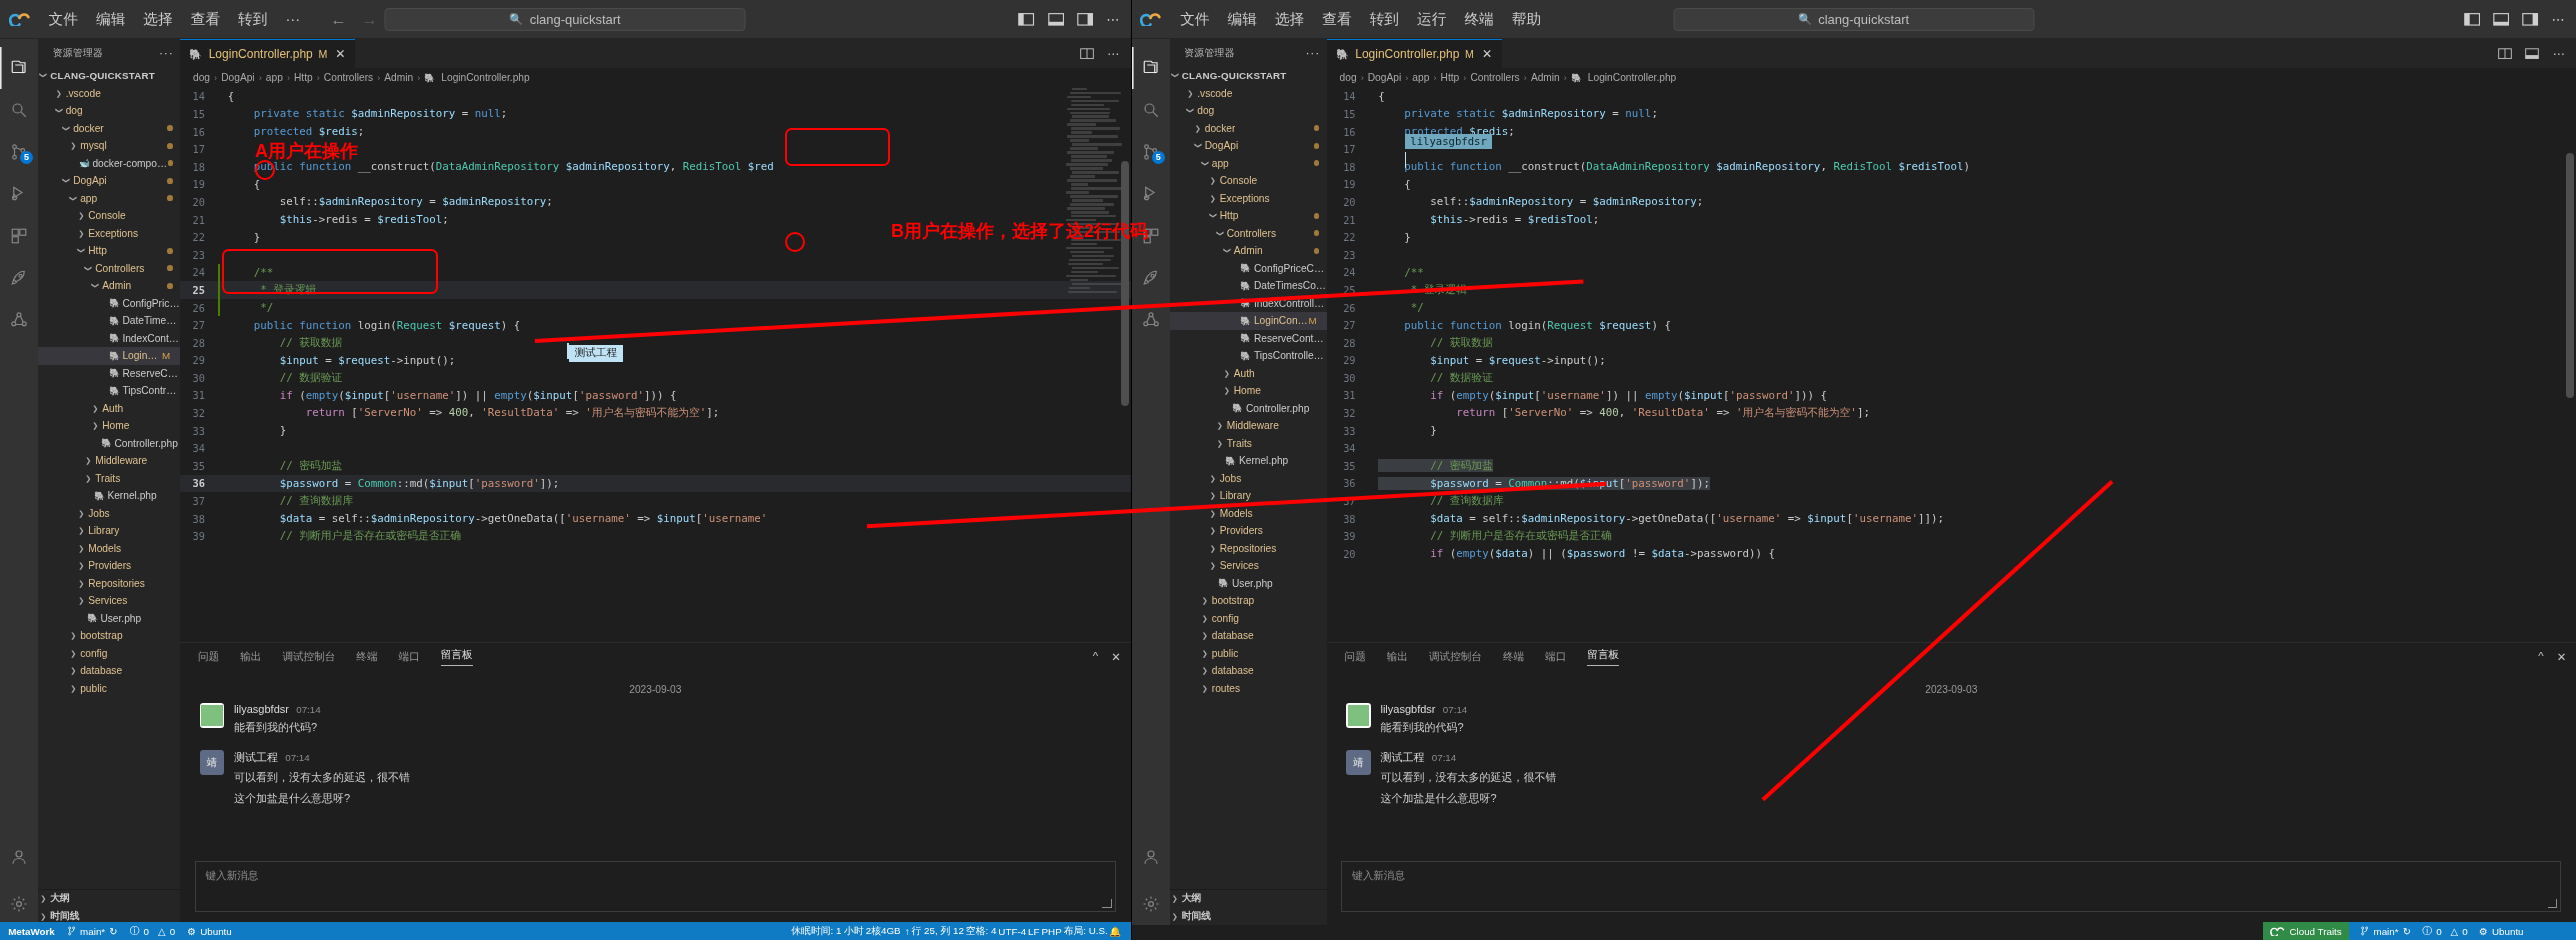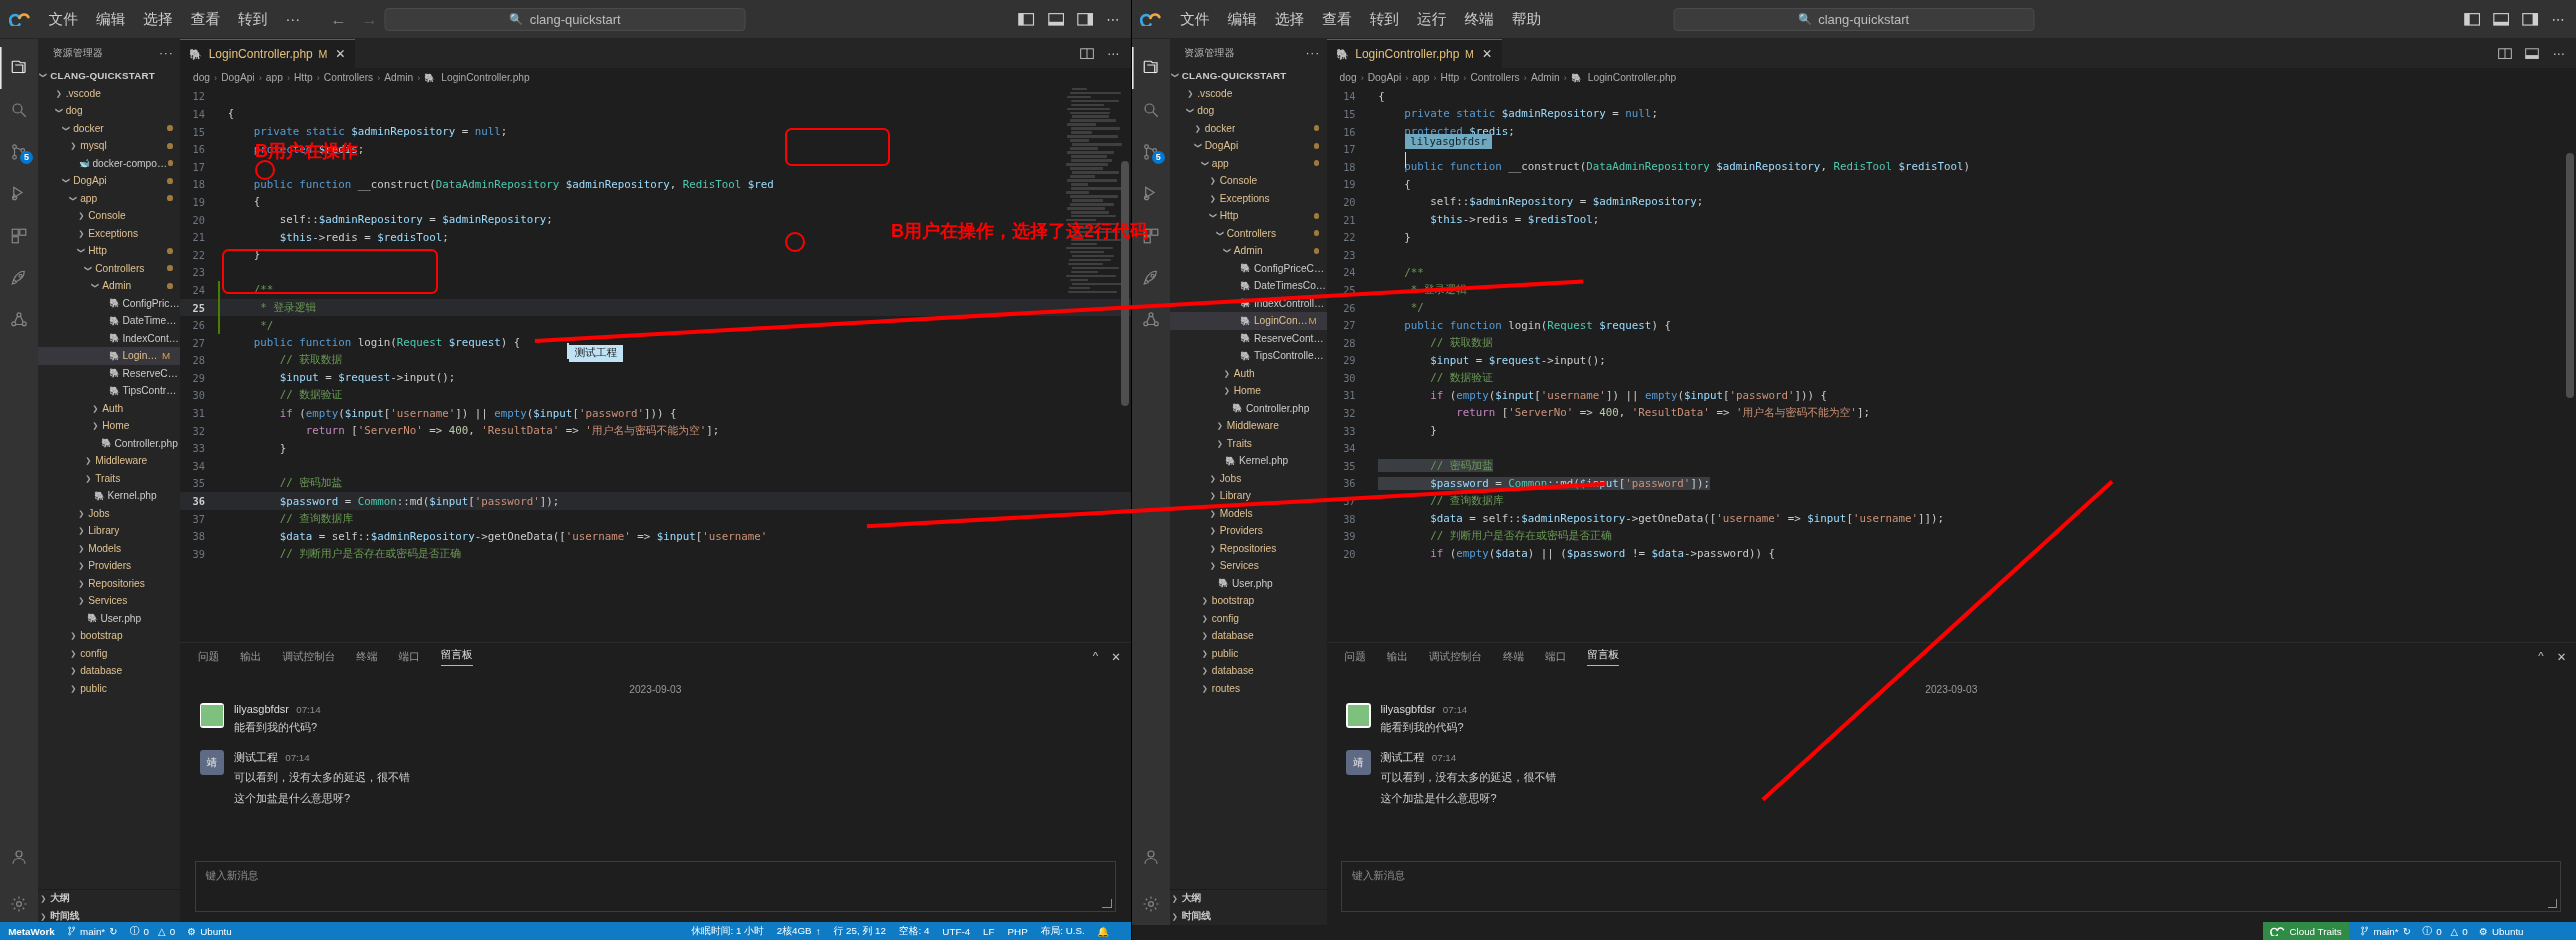--- a/index.html
+++ b/index.html
@@ -125,21 +125,21 @@
             position:relative;}
   .composer .ph{position:absolute;top:7.3px;left:9.8px;font-size:10.6px;color:#8d8d8d;}
   .composer .resize{position:absolute;right:3.3px;bottom:3.3px;width:8.2px;height:8.2px;
                     border-right:0.8px solid #8d8d8d;border-bottom:0.8px solid #8d8d8d;}
 
   
   .statusbar{height:18px;background:#0f7bc4;display:flex;align-items:center;
              font-size:9.8px;color:#ffffff;position:absolute;bottom:0;left:0;}
   .sbL{width:1131px;} .sbR{width:1445px;left:1131px;}
   .sb-left{display:flex;align-items:center;gap:12.2px;padding-left:8.2px;}
-  .sb-right{margin-left:auto;display:flex;align-items:center;gap:13px;padding-right:21px;}
+  .sb-right{margin-left:auto;display:flex;align-items:center;gap:2px;padding-right:9px;}
   .sb-item{display:flex;align-items:center;gap:4.1px;white-space:nowrap;}
   .sb-green{background:#2f8b46;height:18px;display:flex;align-items:center;gap:4.9px;padding:0 7.3px;}
 
   
   .anno{position:absolute;z-index:30;pointer-events:none;}
   .anno-txt{font-weight:bold;color:#ff0000;font-family:"Liberation Sans","DejaVu Sans",sans-serif;
             white-space:nowrap;}
   .ring{position:absolute;border:2.4px solid #ff0000;border-radius:50%;z-index:30;}
   .rbox{position:absolute;border:2.4px solid #ff0000;border-radius:6.5px;z-index:29;}
   svg.overlay{position:absolute;left:0;top:0;width:2576px;height:940px;z-index:28;pointer-events:none;}
@@ -467,21 +467,20 @@
             <span class="sep">›</span>
             <span>Controllers</span>
             <span class="sep">›</span>
             <span>Admin</span>
             <span class="sep">›</span>
             <span class="bphp">🐘</span>
             <span>LoginController.php</span>
           </div>
         <div class="codearea">
           <div class="codescroll" id="codeL">
-              <div class="cline"><div class="gut">12</div><div class="chg"></div><div class="code"></div></div>
               <div class="cline"><div class="gut">14</div><div class="chg"></div><div class="code">{</div></div>
               <div class="cline"><div class="gut">15</div><div class="chg"></div><div class="code">    <span class="k">private</span> <span class="k">static</span> <span class="v">$adminRepository</span> = <span class="k">null</span>;</div></div>
               <div class="cline"><div class="gut">16</div><div class="chg"></div><div class="code">    <span class="k">protected</span> <span class="v">$redis</span>;</div></div>
               <div class="cline"><div class="gut">17</div><div class="chg"></div><div class="code"></div></div>
               <div class="cline"><div class="gut">18</div><div class="chg"></div><div class="code">    <span class="k">public</span> <span class="k">function</span> __construct(<span class="ty">DataAdminRepository</span> <span class="v">$adminRepository</span>, <span class="ty">RedisTool</span> <span class="v">$red</span></div></div>
               <div class="cline"><div class="gut">19</div><div class="chg"></div><div class="code">    {</div></div>
               <div class="cline"><div class="gut">20</div><div class="chg"></div><div class="code">        self::<span class="v">$adminRepository</span> = <span class="v">$adminRepository</span>;</div></div>
               <div class="cline"><div class="gut">21</div><div class="chg"></div><div class="code">        <span class="v">$this</span>-&gt;redis = <span class="v">$redisTool</span>;</div></div>
               <div class="cline"><div class="gut">22</div><div class="chg"></div><div class="code">    }</div></div>
               <div class="cline"><div class="gut">23</div><div class="chg"></div><div class="code"></div></div>
@@ -1099,16 +1098,16 @@
     <line x1="1968" y1="593" x2="1062" y2="645" stroke="#ff0000" stroke-width="5" transform="translate(0,0)"></line>
     <line x1="2588" y1="590" x2="2160" y2="980" stroke="#ff0000" stroke-width="5"></line>
   </svg>
 
   <div class="ring" style="left:255px;top:160px;width:16.3px;height:16.3px;"></div>
   <div class="ring" style="left:785px;top:232px;width:16.3px;height:16.3px;"></div>
 
   <div class="rbox" style="left:222px;top:249px;width:212px;height:41px;"></div>
   <div class="rbox" style="left:785px;top:128px;width:101px;height:34px;"></div>
 
-  <div class="anno anno-txt" style="left:255px;top:139px;font-size:18px;">B用户在操作</div>
+  <div class="anno anno-txt" style="left:255px;top:139px;font-size:18px;">A用户在操作</div>
   <div class="anno anno-txt" style="left:891px;top:219px;font-size:18px;">B用户在操作，选择了这2行代码</div>
 </div>
 
 
 </body></html>

